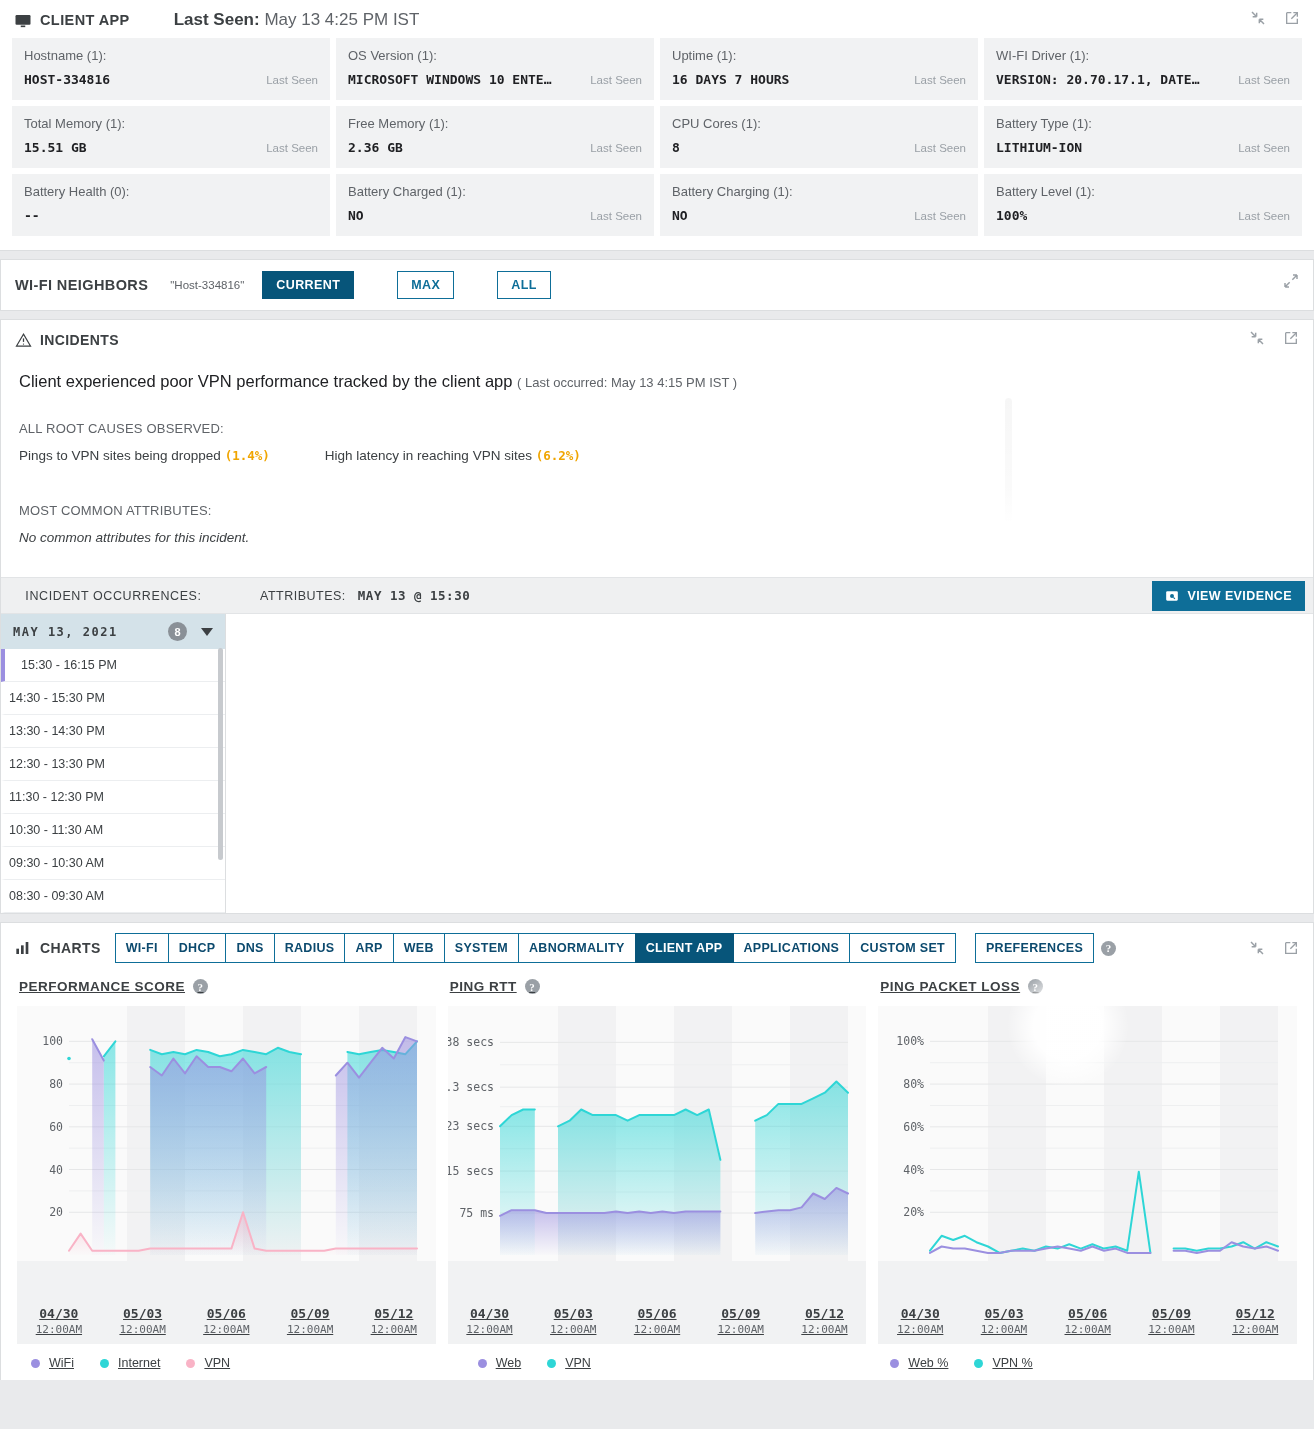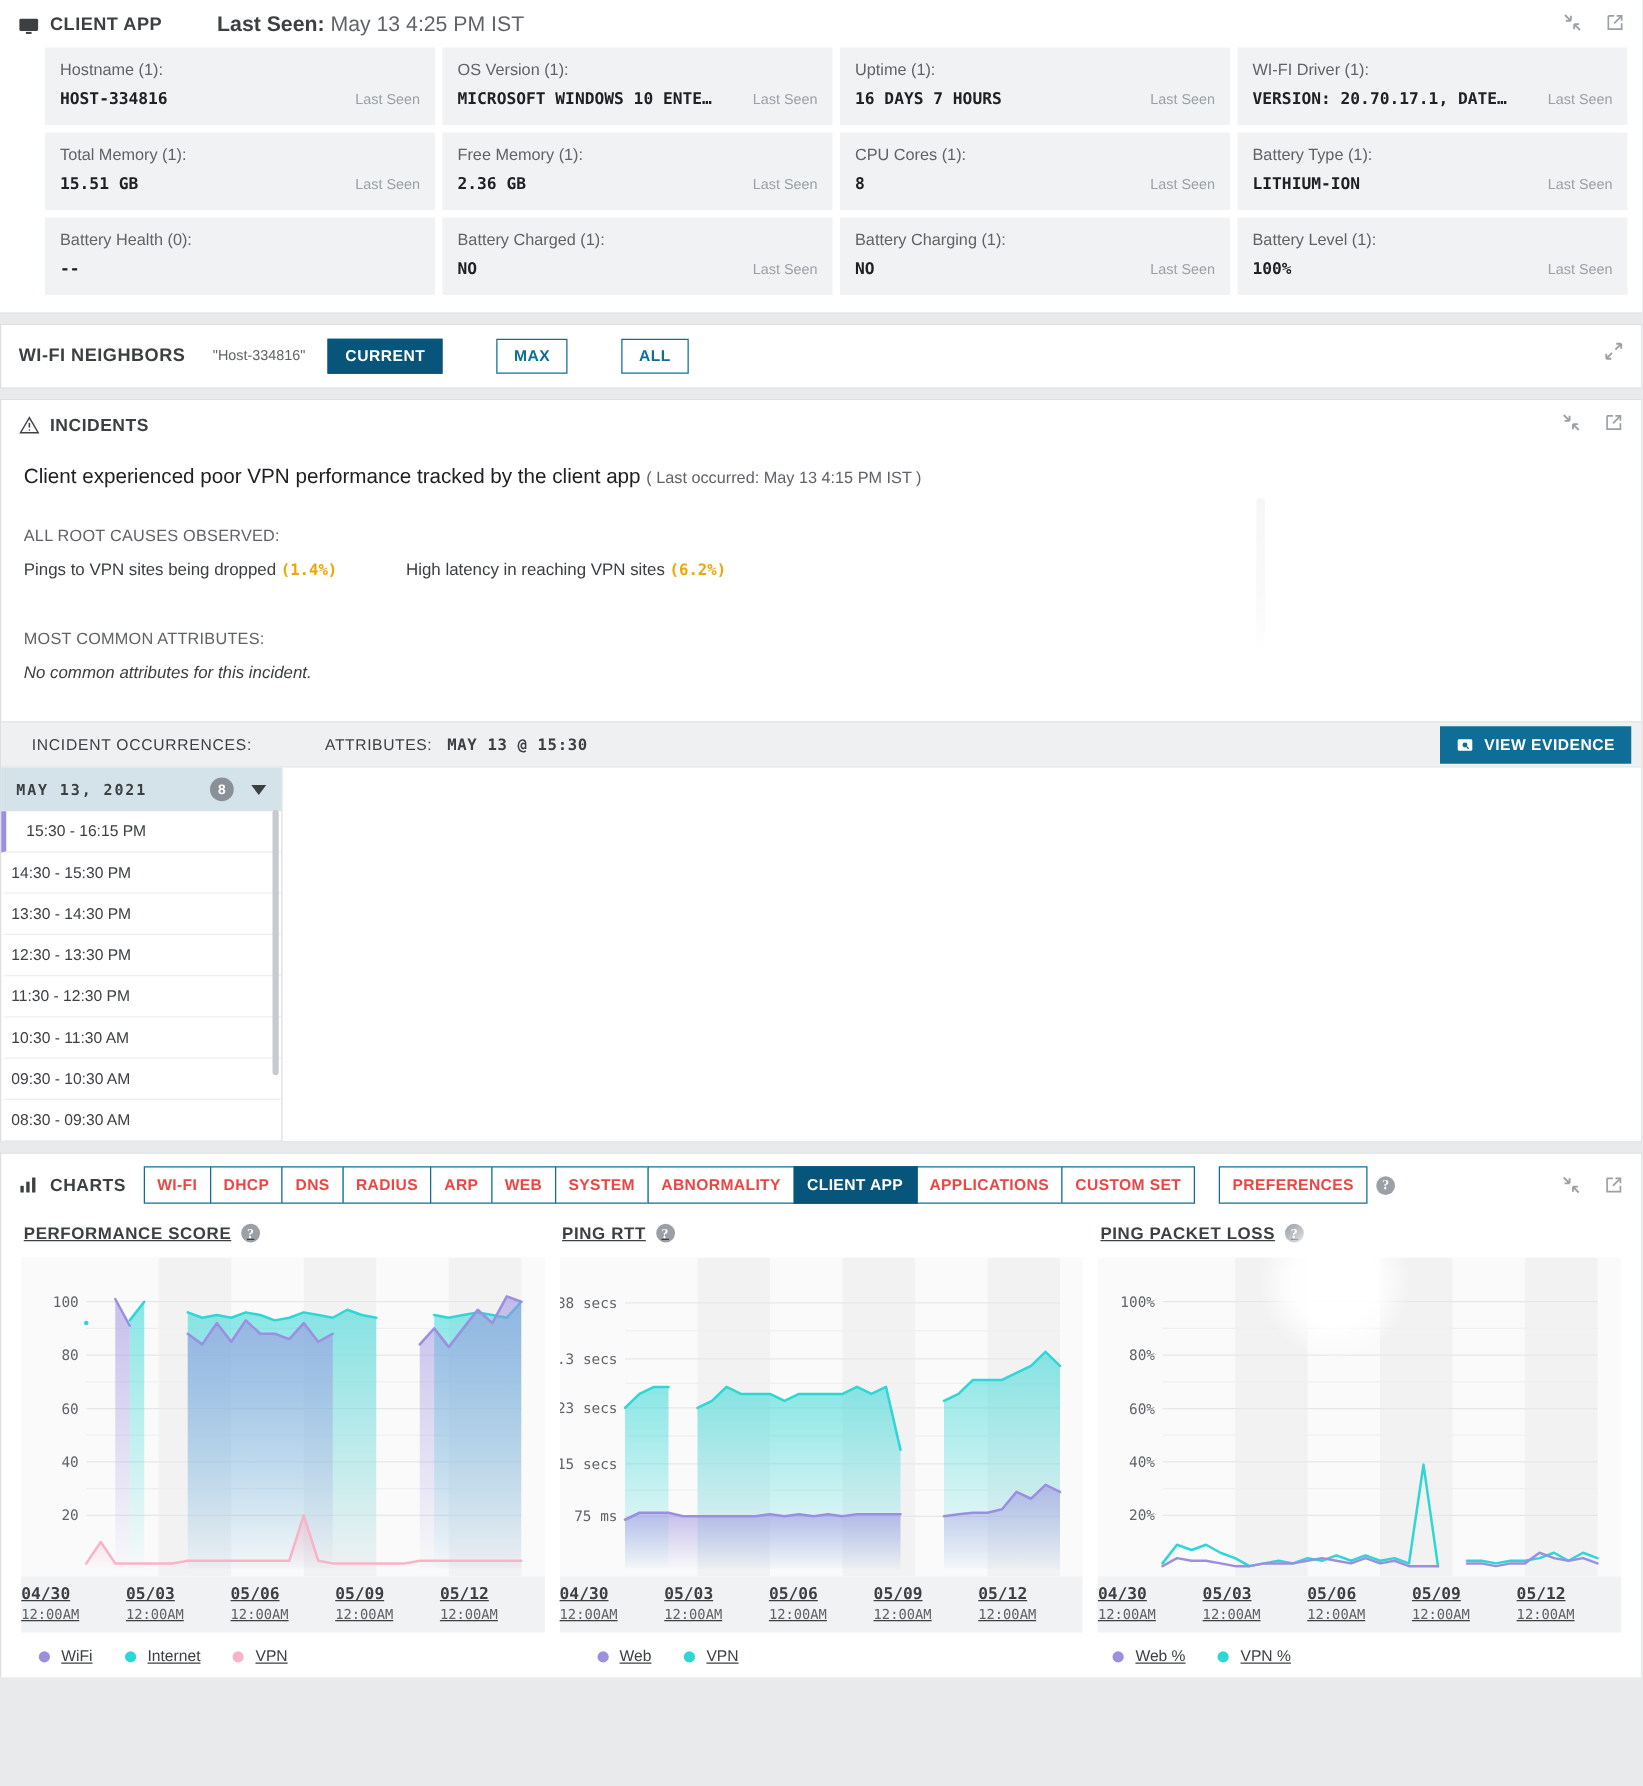--- a/index.html
+++ b/index.html
@@ -32,21 +32,20 @@
   .hdr-icons { position:absolute; right:14px; top:10px; display:flex; gap:18px; }
   .ic { width:16px; height:16px; display:inline-block; cursor:pointer; color:#9aa0a6; }
   .ic svg { display:block; }
   .monitor-icon { color:#3c4043; }
 
   .card-grid {
     display:grid;
     grid-template-columns: repeat(4, 1fr);
     gap: 6px;
     padding: 0 12px 14px 12px;
-    margin-left: 24px;
   }
   .card {
     background:#f1f2f3;
     padding: 10px 12px 8px 12px;
     min-height: 62px;
   }
   .card-label { font-size:13px; color:#5f6368; margin-bottom:9px; }
   .card-row { display:flex; align-items:baseline; justify-content:space-between; }
   .card-value {
     font-family:"DejaVu Sans Mono", monospace;
@@ -120,41 +119,41 @@
   .occ-scroll { position:absolute; right:2px; top:34px; width:5px; height:212px; background:#c7cace; border-radius:3px;}
   .occ-right { flex:1; padding:22px 0 0 34px; }
   .occ-right p { margin:0; font-size:13.5px; color:#3c4043;}
 
   
   #charts-panel { border-bottom:none; margin-bottom:0; }
   .ch-head { display:flex; align-items:center; padding:10px 14px; position:relative; }
   .ch-title { font-size:14px; font-weight:bold; letter-spacing:.4px; margin-left:9px; margin-right:14px;}
   .tabs { display:flex; }
   .tab {
-    border:1px solid #0e6e98; background:#fff; color:#ef4444;
+    border:1px solid #0e6e98; background:#fff; color:#0c4a6e;
     font-size:12.5px; font-weight:bold; letter-spacing:.3px;
     padding:7px 10px; cursor:pointer; margin-right:-1px; white-space:nowrap;
   }
   .tab.active { background:#07557a; border-color:#07557a; color:#fff; position:relative; z-index:2;}
   .tab.spaced { margin-left:20px; }
   .help-icon {
     width:15px;height:15px;border-radius:50%;background:#9aa0a6;color:#fff;
     font-size:11px;font-weight:bold;display:inline-flex;align-items:center;justify-content:center;
     margin-left:8px; font-family:"Liberation Serif", serif; cursor:pointer; vertical-align:middle;
   }
   .charts-row { display:flex; padding:0 10px 0 10px;text-decoration:underline; }
   .chart-col { flex:1; padding:0 6px; }
   .chart-name {
     font-size:13.5px; font-weight:bold; letter-spacing:.5px; color:#3c4043;
     display:flex; align-items:center; padding: 6px 0 12px 2px;
   }
   .plot { position:relative; height:255px; background:#fafafa; }
   .plot svg { display:block; }
   .xaxis { background:#f1f2f3; display:flex; }
-  .xtick { flex:1; text-align:left; padding:7px 0 8px 0; }
+  .xtick { flex:1; text-align:center; padding:7px 0 8px 0;margin-top:38px; }
   .xtick .d { font-family:"DejaVu Sans Mono", monospace; font-size:13px; font-weight:bold; color:#3c4043;}
   .xtick .t { font-family:"DejaVu Sans Mono", monospace; font-size:11px; color:#5f6368; margin-top:2px;}
   .legend { display:flex; gap:26px; padding:12px 0 10px 14px; align-items:center; }
   .lg { display:flex; align-items:center; gap:9px; font-size:12.5px; color:#3c4043; }
   .dot { width:9px;height:9px;border-radius:50%; display:inline-block; }
   .glow {
     position:absolute; width:120px; height:120px; border-radius:50%;
     background:radial-gradient(circle, rgba(255,255,255,0.95) 40%, rgba(255,255,255,0) 72%);
     pointer-events:none; z-index:5;
   }

